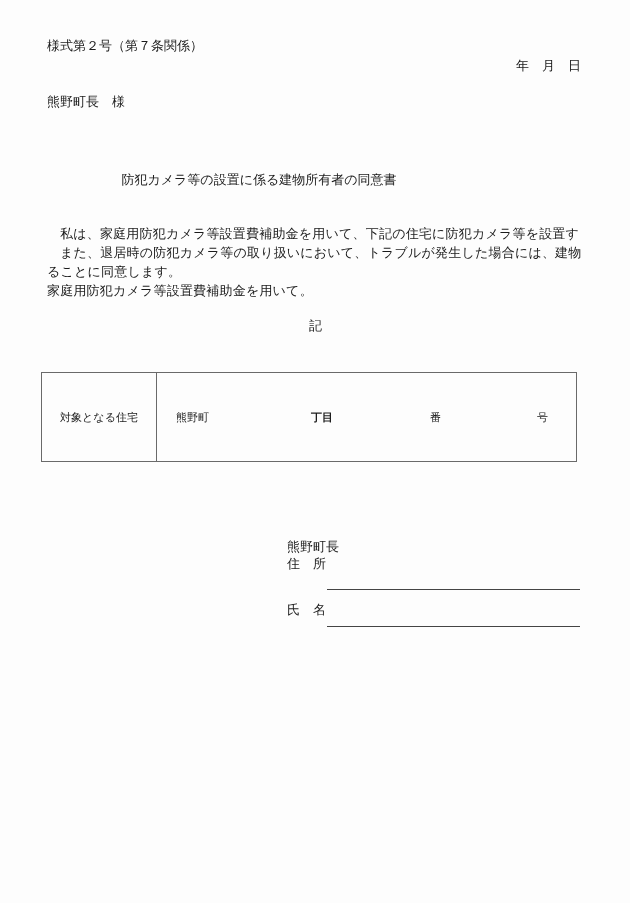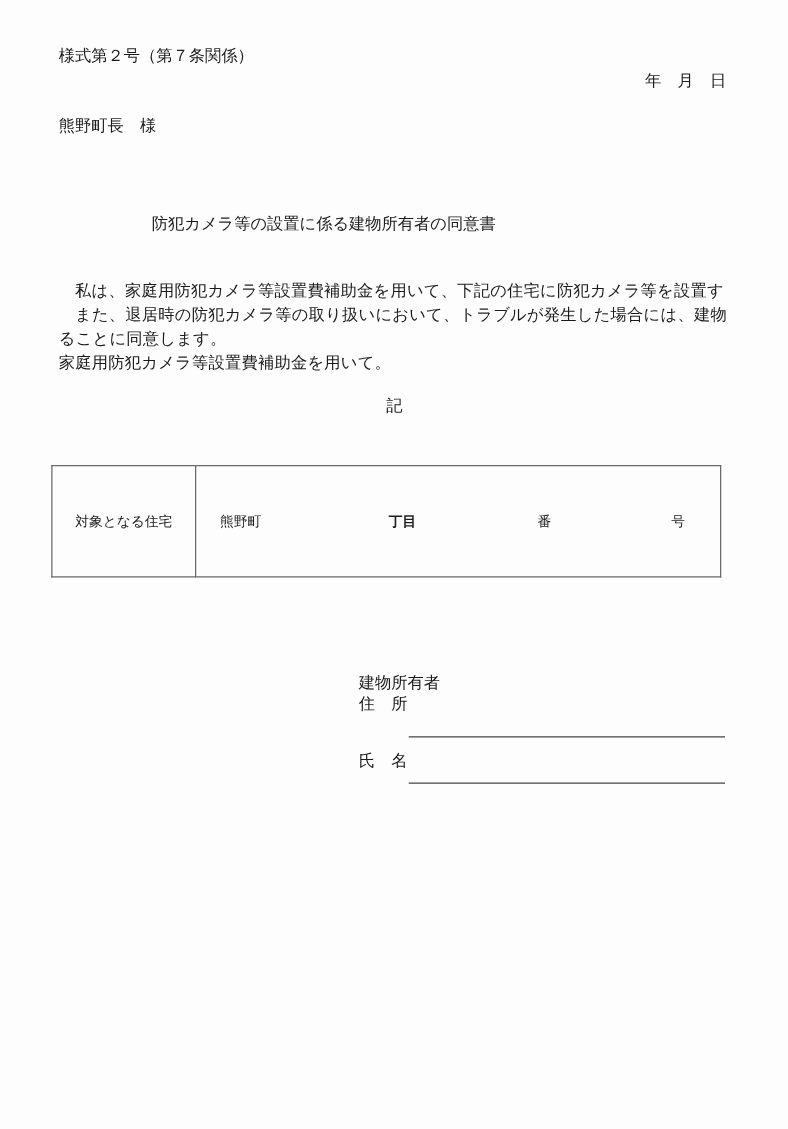--- a/index.html
+++ b/index.html
@@ -40,19 +40,19 @@
     <td class="addr">
       <span style="left:19px;">熊野町</span>
       <span style="left:154px;font-weight:bold;">丁目</span>
       <span style="left:273px;">番</span>
       <span style="left:380px;">号</span>
     </td>
   </tr>
 </tbody>
   </table>
 
-<div class="abs" style="left:287px;top:539px;">建物所有者</div>
+<div class="abs" style="left:287px;top:539px;">熊野町長</div>
 
 <div class="abs" style="left:287px;top:556px;">住　所</div>
 <div class="uline" style="left:327px;top:589px;width:253px;"><span></span></div>
 
 <div class="abs" style="left:287px;top:602px;">氏　名</div>
 <div class="uline" style="left:327px;top:626px;width:253px;"><span></span></div>
 
 </body></html>

